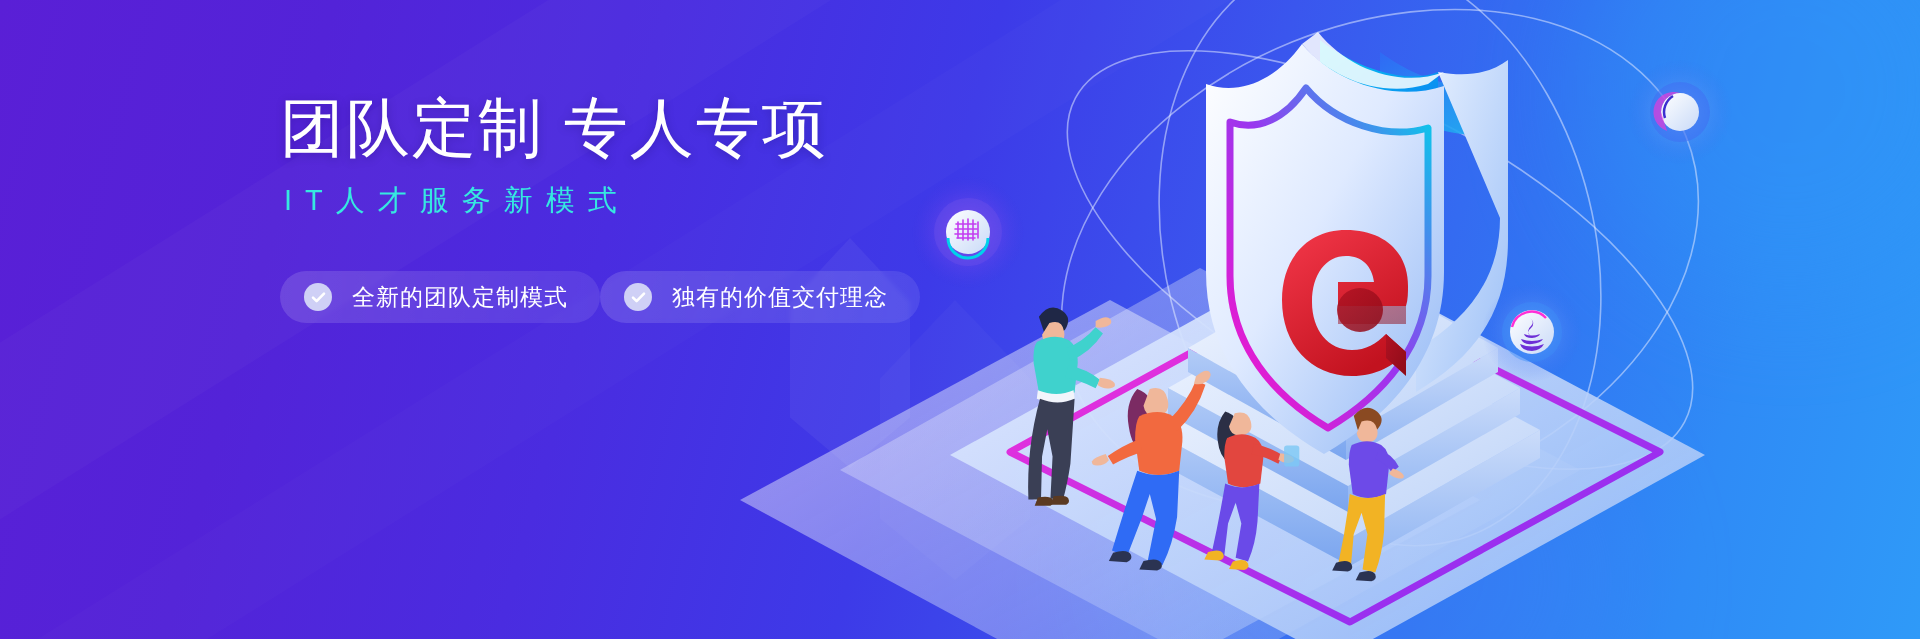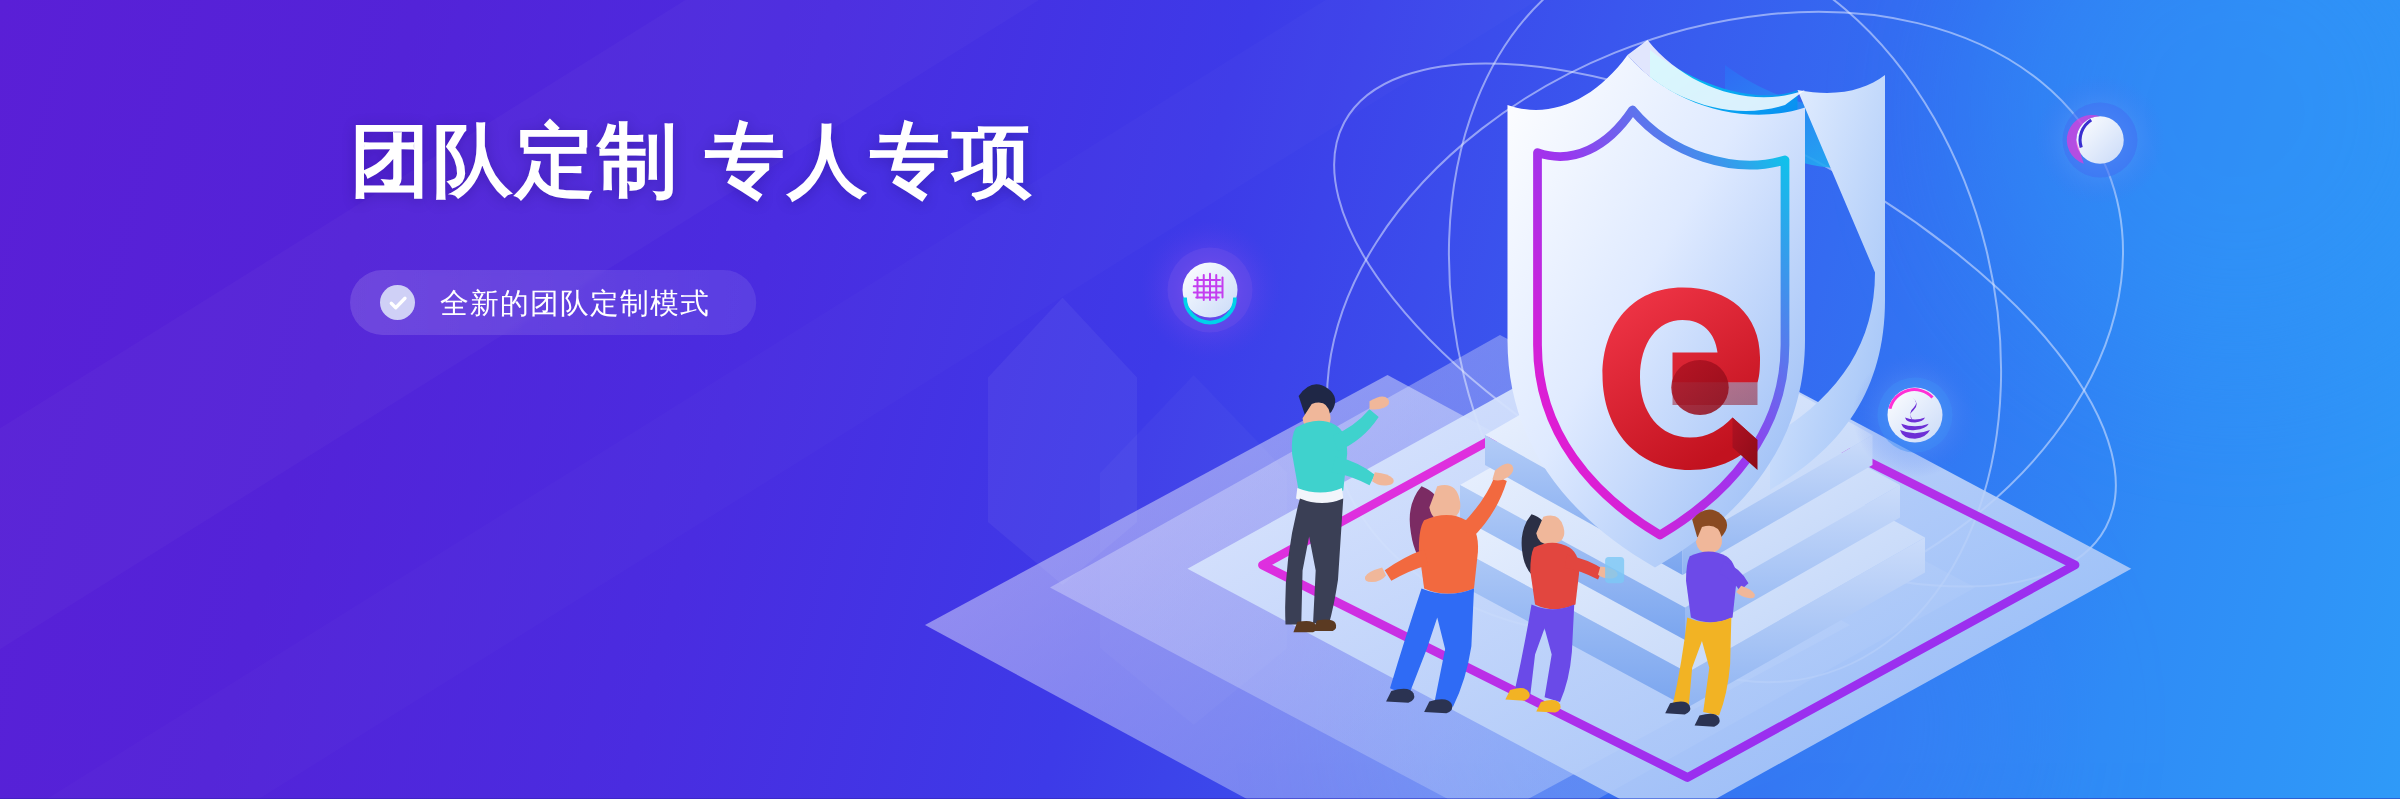--- a/index.html
+++ b/index.html
@@ -11,21 +11,21 @@
   }
   
   .bg-diag{position:absolute;inset:0;overflow:hidden;pointer-events:none;}
   .bg-diag span{position:absolute;display:block;background:rgba(255,255,255,.045);transform:rotate(-32deg);transform-origin:0 0;}
   .bg-cube{position:absolute;background:rgba(255,255,255,.05);}
   .blob{position:absolute;border-radius:50%;filter:blur(60px);opacity:.35;}
 
   
   .copy{position:absolute;left:280px;top:96px;width:640px;}
   .title{
-    font-size:64px;line-height:1;font-weight:bold;color:#ffffff;
+    font-size:64px;line-height:1;font-weight:normal;color:#ffffff;
     letter-spacing:2px;white-space:nowrap;margin:0;
     text-shadow:0 2px 10px rgba(20,0,80,.25);
   }
   .subtitle{
     margin:26px 0 0 4px;font-size:29px;line-height:1;color:#36e8e0;
     letter-spacing:13px;font-weight:normal;white-space:nowrap;
   }
   .pills{margin-top:56px;display:flex;flex-direction:row;}
   .pill{
     display:flex;align-items:center;gap:20px;
@@ -54,32 +54,41 @@
     <span style="left:-60px;top:700px;width:1500px;height:90px;opacity:.4;"></span>
 
   </div>
   <div class="bg-cube" style="left:790px;top:238px;width:120px;height:230px;clip-path:polygon(50% 0,100% 28%,100% 78%,50% 100%,0 78%,0 28%);"></div>
   <div class="bg-cube" style="left:880px;top:300px;width:150px;height:280px;clip-path:polygon(50% 0,100% 28%,100% 78%,50% 100%,0 78%,0 28%);opacity:.55;"></div>
   <div class="blob" style="left:1580px;top:-120px;width:420px;height:420px;background:#2f9af8;"></div>
   <div class="blob" style="left:1100px;top:380px;width:520px;height:400px;background:#3f8ef7;opacity:.25;"></div>
 
   <div class="copy">
     <h1 class="title">团队定制 专人专项</h1>
+    <div class="subtitle">IT人才服务新模式</div>
 
     <div class="pills">
 
       <div class="pill">
         <span class="check">
           <svg width="17" height="17" viewBox="0 0 17 17" aria-hidden="true">
             <path d="M3 8.6 L6.6 12.2 L14 4.6" fill="none" stroke="#ffffff" stroke-width="2.6" stroke-linecap="round" stroke-linejoin="round"></path>
           </svg>
         </span>
         <span class="ptext">全新的团队定制模式</span>
       </div>
 
+      <div class="pill">
+        <span class="check">
+          <svg width="17" height="17" viewBox="0 0 17 17" aria-hidden="true">
+            <path d="M3 8.6 L6.6 12.2 L14 4.6" fill="none" stroke="#ffffff" stroke-width="2.6" stroke-linecap="round" stroke-linejoin="round"></path>
+          </svg>
+        </span>
+        <span class="ptext">独有的价值交付理念</span>
+      </div>
 
 
     </div>
   </div>
 
   <div class="art">
     <svg viewBox="0 0 1200 639" preserveAspectRatio="xMidYMid meet" aria-hidden="true">
       <defs>
         <linearGradient id="gShieldFace" x1="0" y1="0" x2="1" y2="1">
           <stop offset="0" stop-color="#ffffff"></stop>

